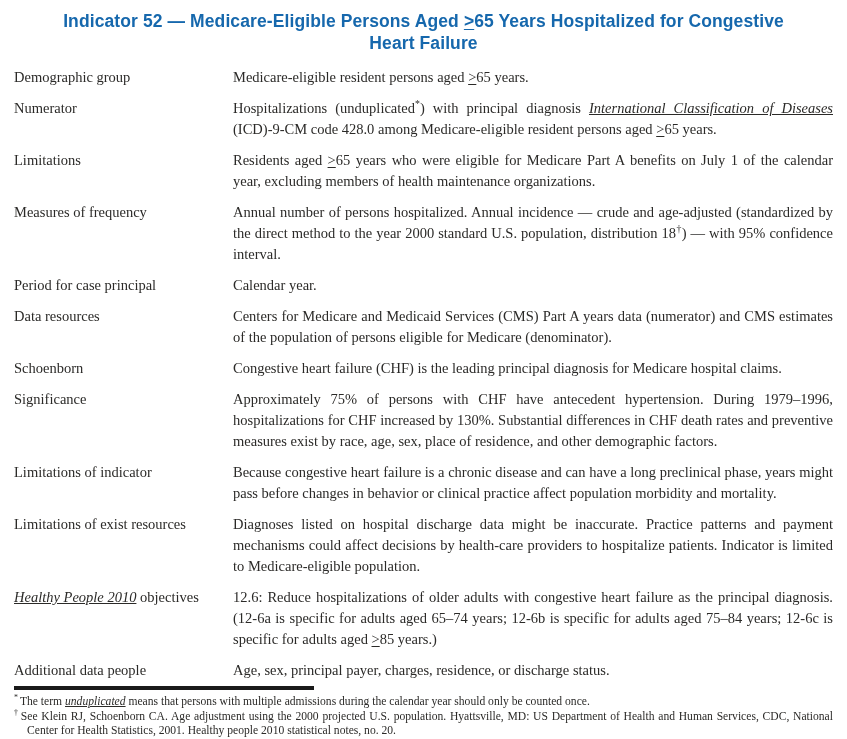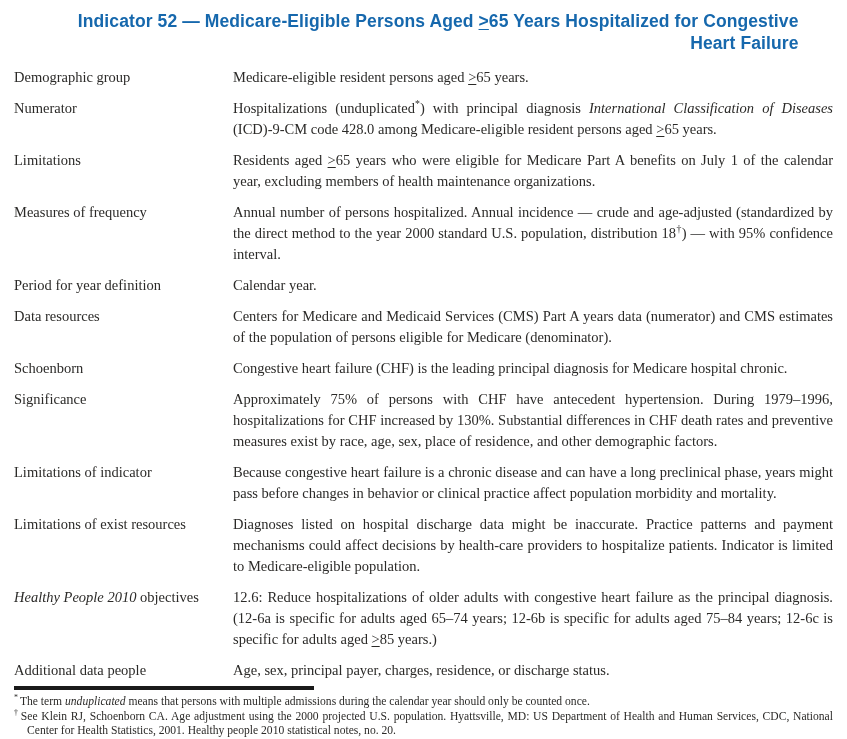--- a/index.html
+++ b/index.html
@@ -9,36 +9,36 @@
   }
   html,body{margin:0;padding:0;background:#fff;}
   .page{
     width:847px;height:739px;box-sizing:border-box;
     padding:8px 14px 0 14px;background:#fff;overflow:hidden;
     font-family:"Liberation Serif", serif;color:var(--body-text);
   }
   .title{
     font-family:"Liberation Sans", sans-serif;font-weight:700;
     font-size:17.5px;line-height:22px;color:var(--title-blue);
-    text-align:right;max-width:750px;margin:2px auto 13px auto;
+    text-align:center;max-width:750px;margin:2px auto 13px auto;
     letter-spacing:0.1px;
   }
   .fields{
     display:grid;grid-template-columns:219px 1fr;row-gap:10px;
     font-size:14.5px;line-height:21px;
   }
   .field-label{padding-right:12px;}
   .field-value{text-align:justify;}
   sup{font-size:0.68em;line-height:0;vertical-align:super;}
   .geq{text-decoration:underline;text-underline-offset:1.5px;}
   .rule{height:4px;width:300px;background:var(--rule-black);margin:5px 0 5px 0;}
   .footnotes{font-size:11.6px;line-height:14.6px;margin-top:1px;}
   .footnote{padding-left:13px;text-indent:-13px;text-align:justify;}
   .footnote .fn-marker{margin-right:2px;}
-  i{font-style:italic;}
+  i{font-style:italic;text-decoration:underline;}
 </style>
 </head>
 <body>
 
 <div class="page">
 
   <h1 class="title">Indicator 52 — Medicare-Eligible Persons Aged <span class="geq">&gt;</span>65 Years Hospitalized for Congestive Heart Failure</h1>
 
   <div class="fields">
     <div class="field-label">Demographic group</div>
@@ -46,28 +46,28 @@
 
     <div class="field-label">Numerator</div>
     <div class="field-value">Hospitalizations (unduplicated<sup>*</sup>) with principal diagnosis <i>International Classification of Diseases</i> (ICD)-9-CM code 428.0 among Medicare-eligible resident persons aged <span class="geq">&gt;</span>65 years.</div>
 
     <div class="field-label">Limitations</div>
     <div class="field-value">Residents aged <span class="geq">&gt;</span>65 years who were eligible for Medicare Part A benefits on July 1 of the calendar year, excluding members of health maintenance organizations.</div>
 
     <div class="field-label">Measures of frequency</div>
     <div class="field-value">Annual number of persons hospitalized. Annual incidence — crude and age-adjusted (standardized by the direct method to the year 2000 standard U.S. population, distribution 18<sup>†</sup>) — with 95% confidence interval.</div>
 
-    <div class="field-label">Period for year definition</div>
+    <div class="field-label">Period for case principal</div>
     <div class="field-value">Calendar year.</div>
 
     <div class="field-label">Data resources</div>
     <div class="field-value">Centers for Medicare and Medicaid Services (CMS) Part A years data (numerator) and CMS estimates of the population of persons eligible for Medicare (denominator).</div>
 
     <div class="field-label">Schoenborn</div>
-    <div class="field-value">Congestive heart failure (CHF) is the leading principal diagnosis for Medicare hospital chronic.</div>
+    <div class="field-value">Congestive heart failure (CHF) is the leading principal diagnosis for Medicare hospital claims.</div>
 
     <div class="field-label">Significance</div>
     <div class="field-value">Approximately 75% of persons with CHF have antecedent hypertension. During 1979–1996, hospitalizations for CHF increased by 130%. Substantial differences in CHF death rates and preventive measures exist by race, age, sex, place of residence, and other demographic factors.</div>
 
     <div class="field-label">Limitations of indicator</div>
     <div class="field-value">Because congestive heart failure is a chronic disease and can have a long preclinical phase, years might pass before changes in behavior or clinical practice affect population morbidity and mortality.</div>
 
     <div class="field-label">Limitations of exist resources</div>
     <div class="field-value">Diagnoses listed on hospital discharge data might be inaccurate. Practice patterns and payment mechanisms could affect decisions by health-care providers to hospitalize patients. Indicator is limited to Medicare-eligible population.</div>
 

